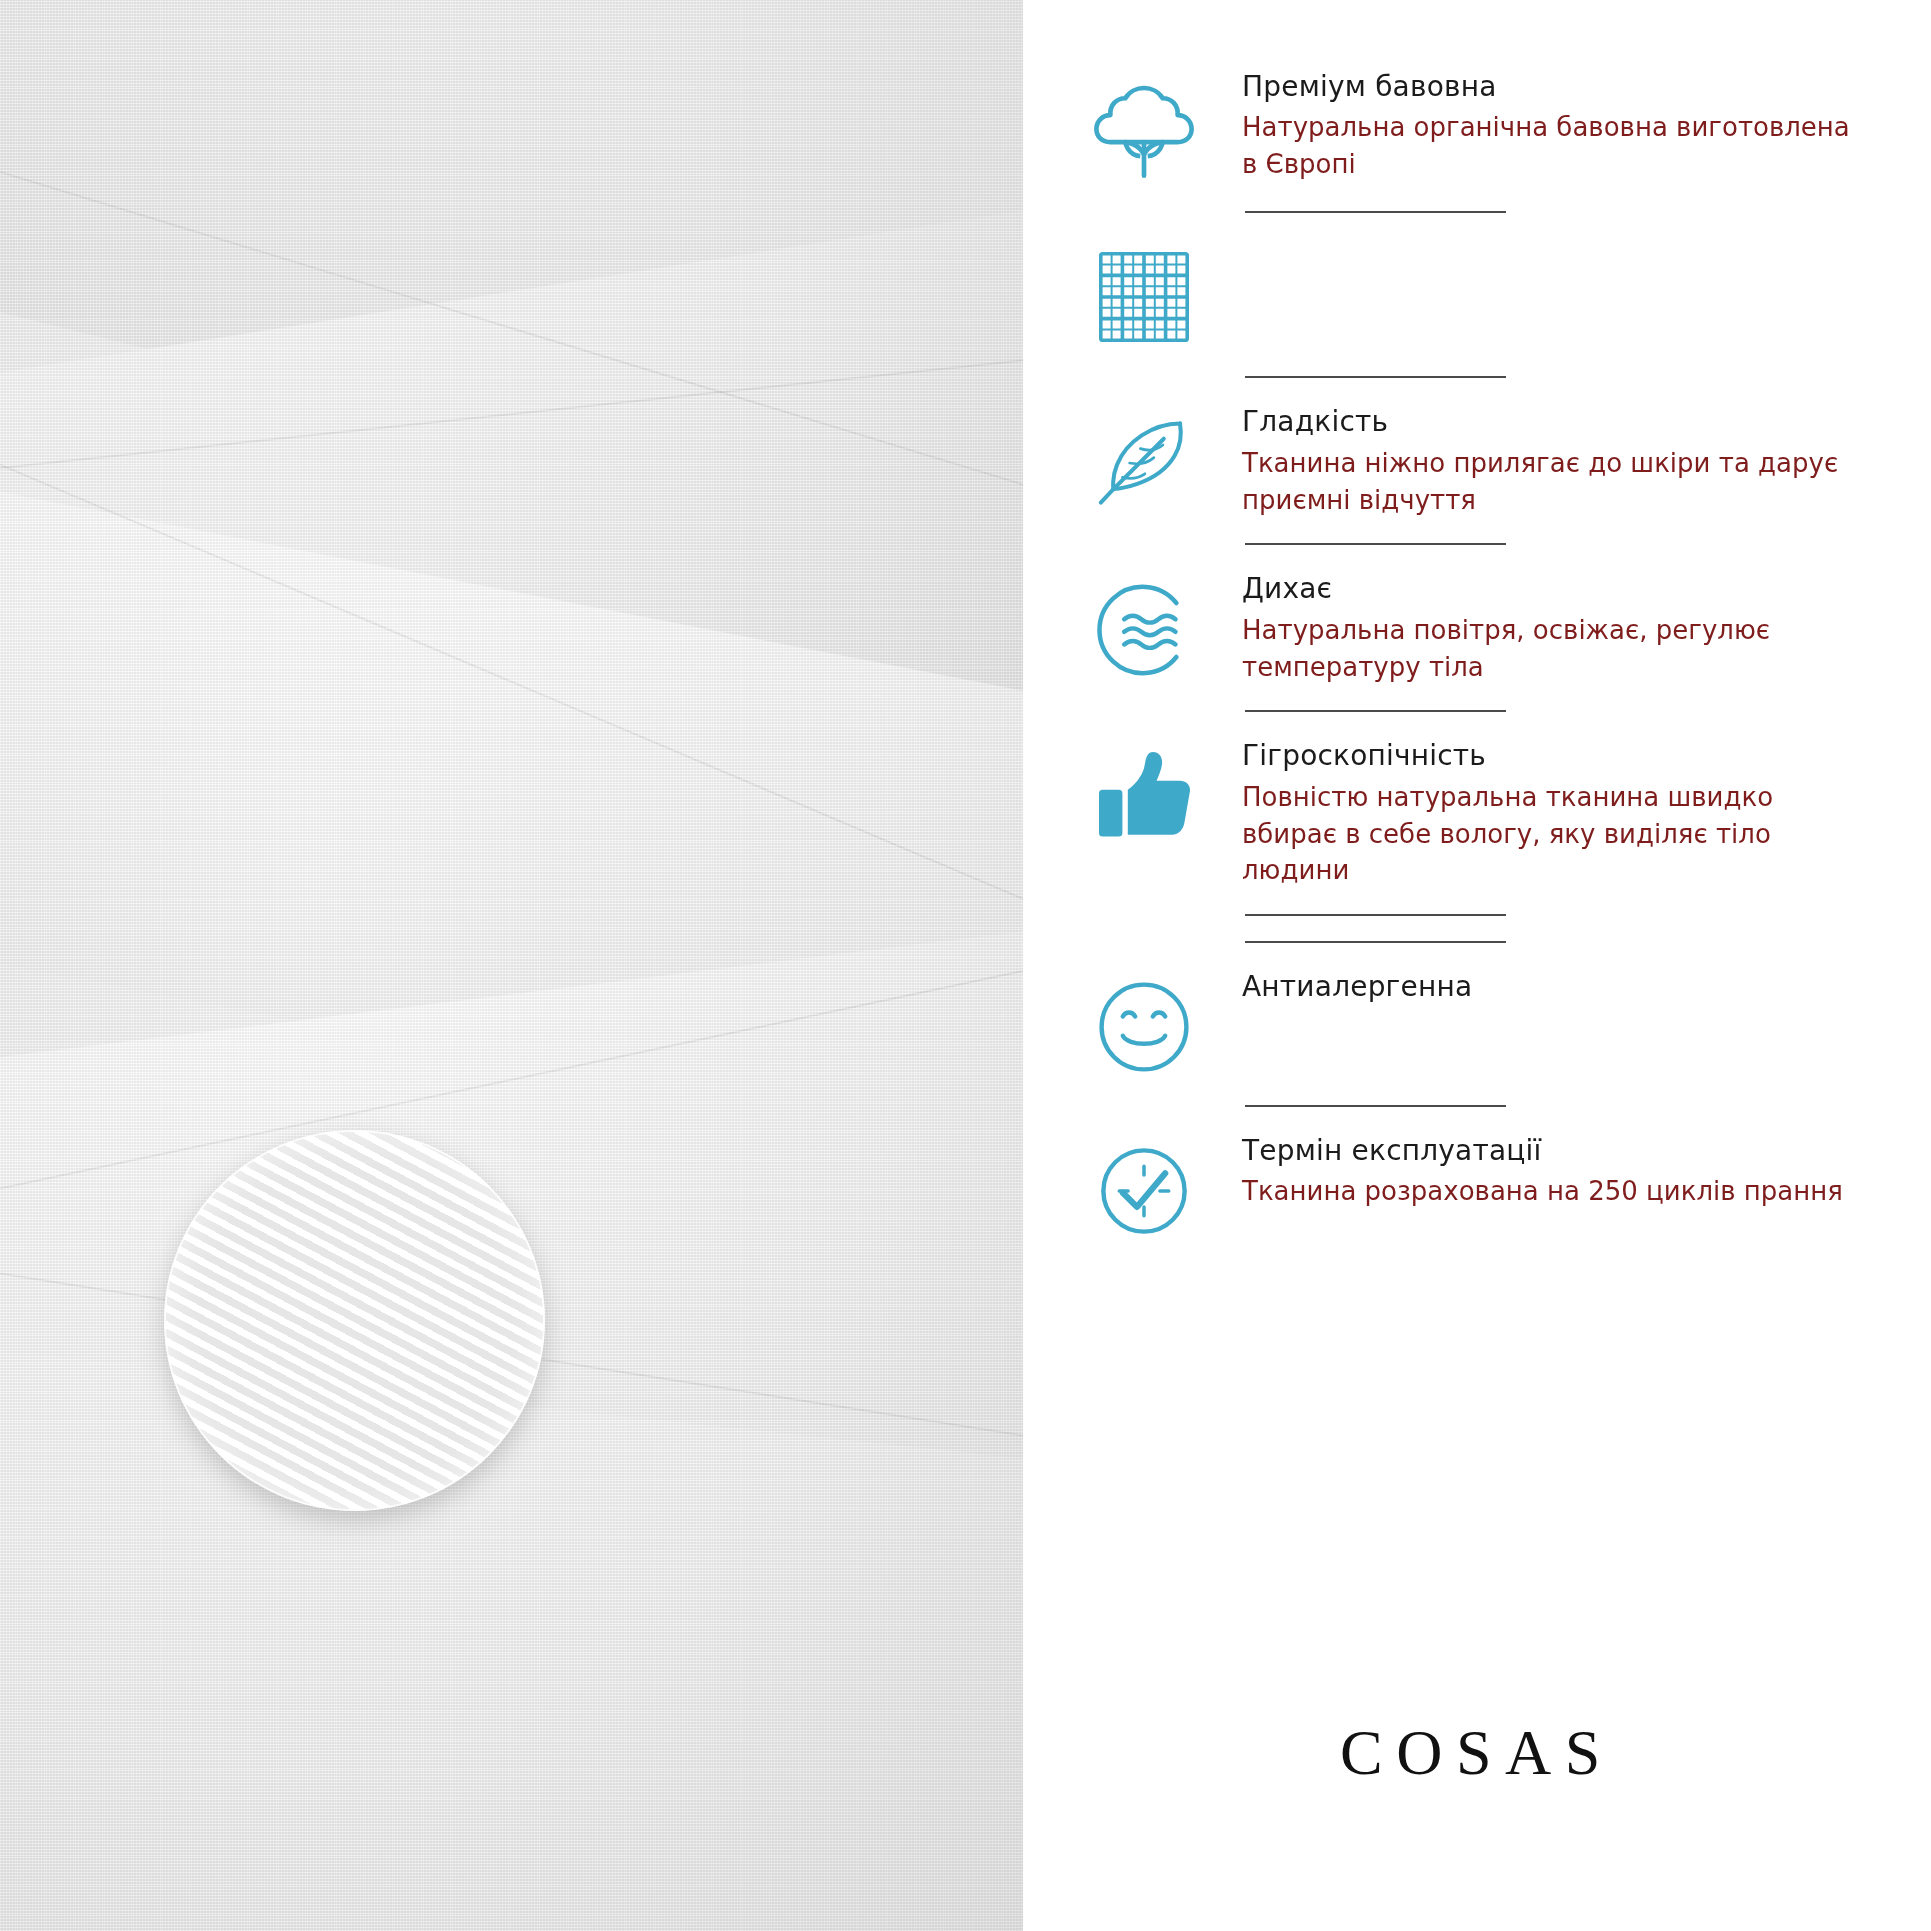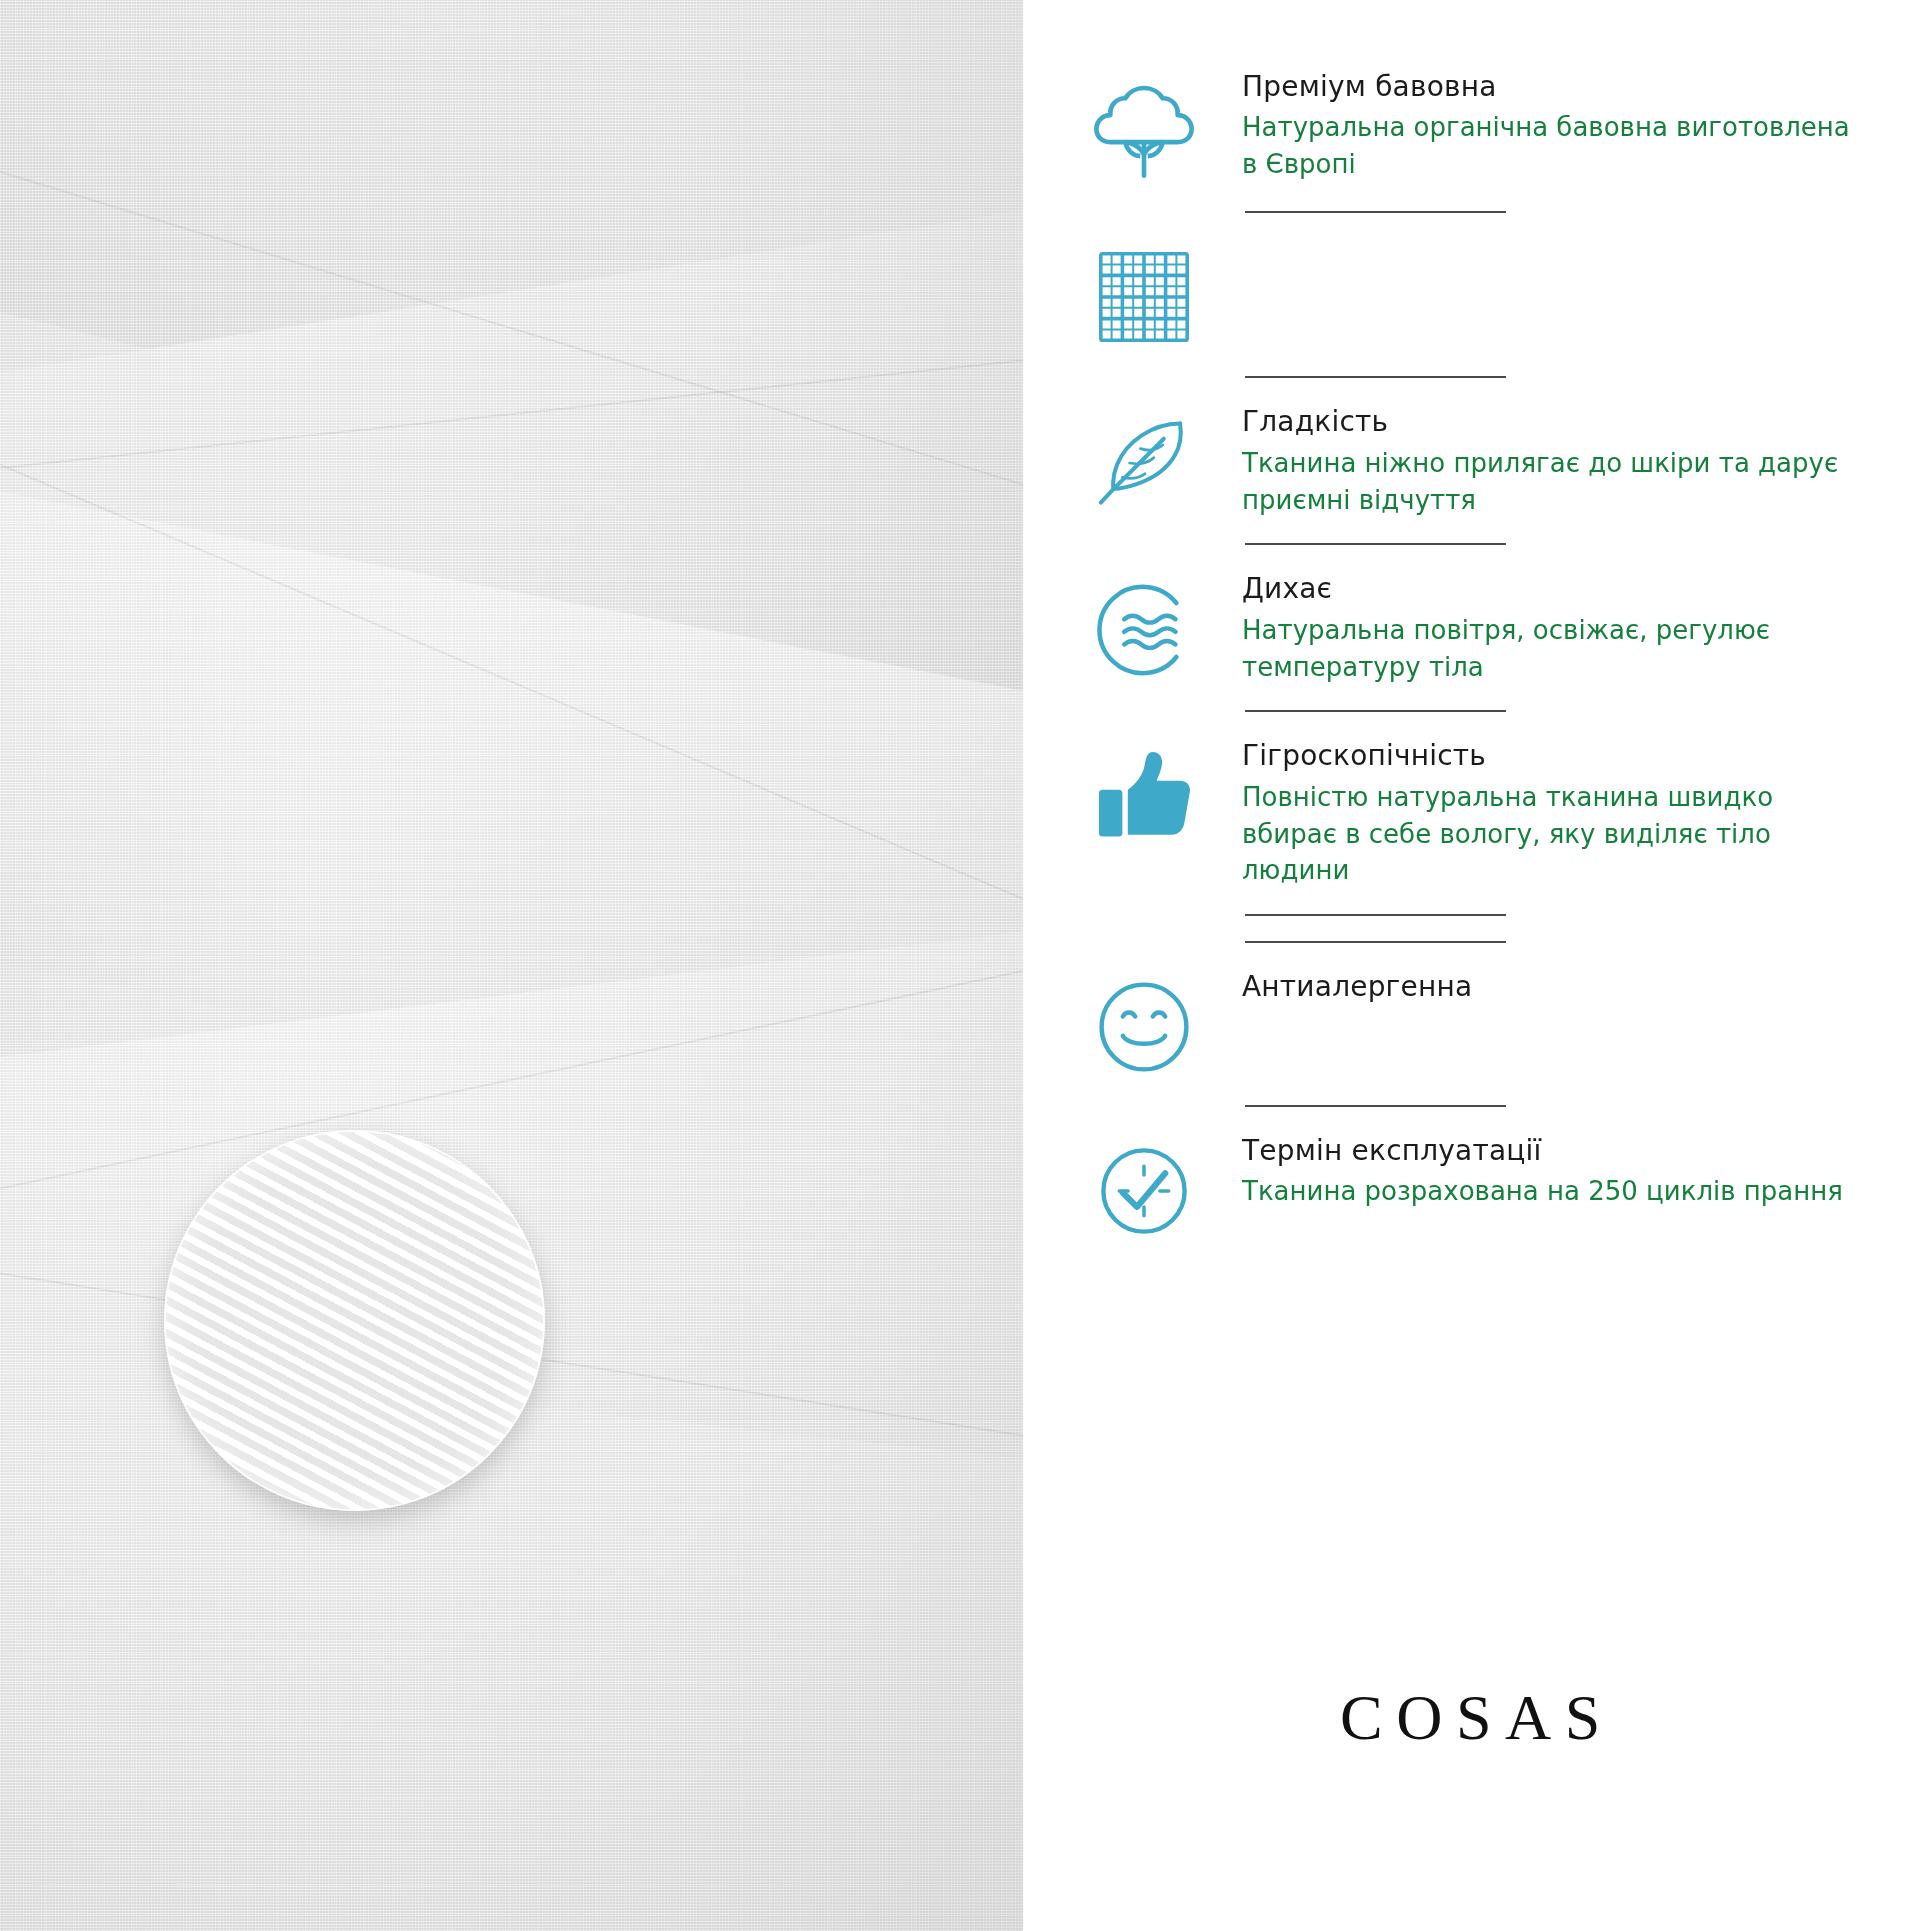--- a/index.html
+++ b/index.html
@@ -144,37 +144,37 @@
   .feat-title {
     font-size: 28px;
     font-weight: normal;
     color: #1b1b1b;
     line-height: 1.2;
     margin: 0 0 5.8px 0;
     letter-spacing: 0.2px;
   }
   .feat-desc {
     font-size: 26px;
-    color: #15803d;
+    color: #7f1d1d;
     line-height: 1.42;
     margin: 0;
   }
   .divider {
     height: 1.9px;
     background: #2b2b2b;
     width: 261px;
     margin: 25px 0 25px 164px;
     opacity: .85;
   }
 
   
   .brand {
     position: absolute;
     left: 1023px;
-    top: 1681px;
+    top: 1716px;
     width: 908px;
     display: flex;
     align-items: center;
     justify-content: center;
     gap: 9.7px;
   }
   .brand-mark {
     font-size: 64px;
     letter-spacing: 13.5px;
     color: #111111;

